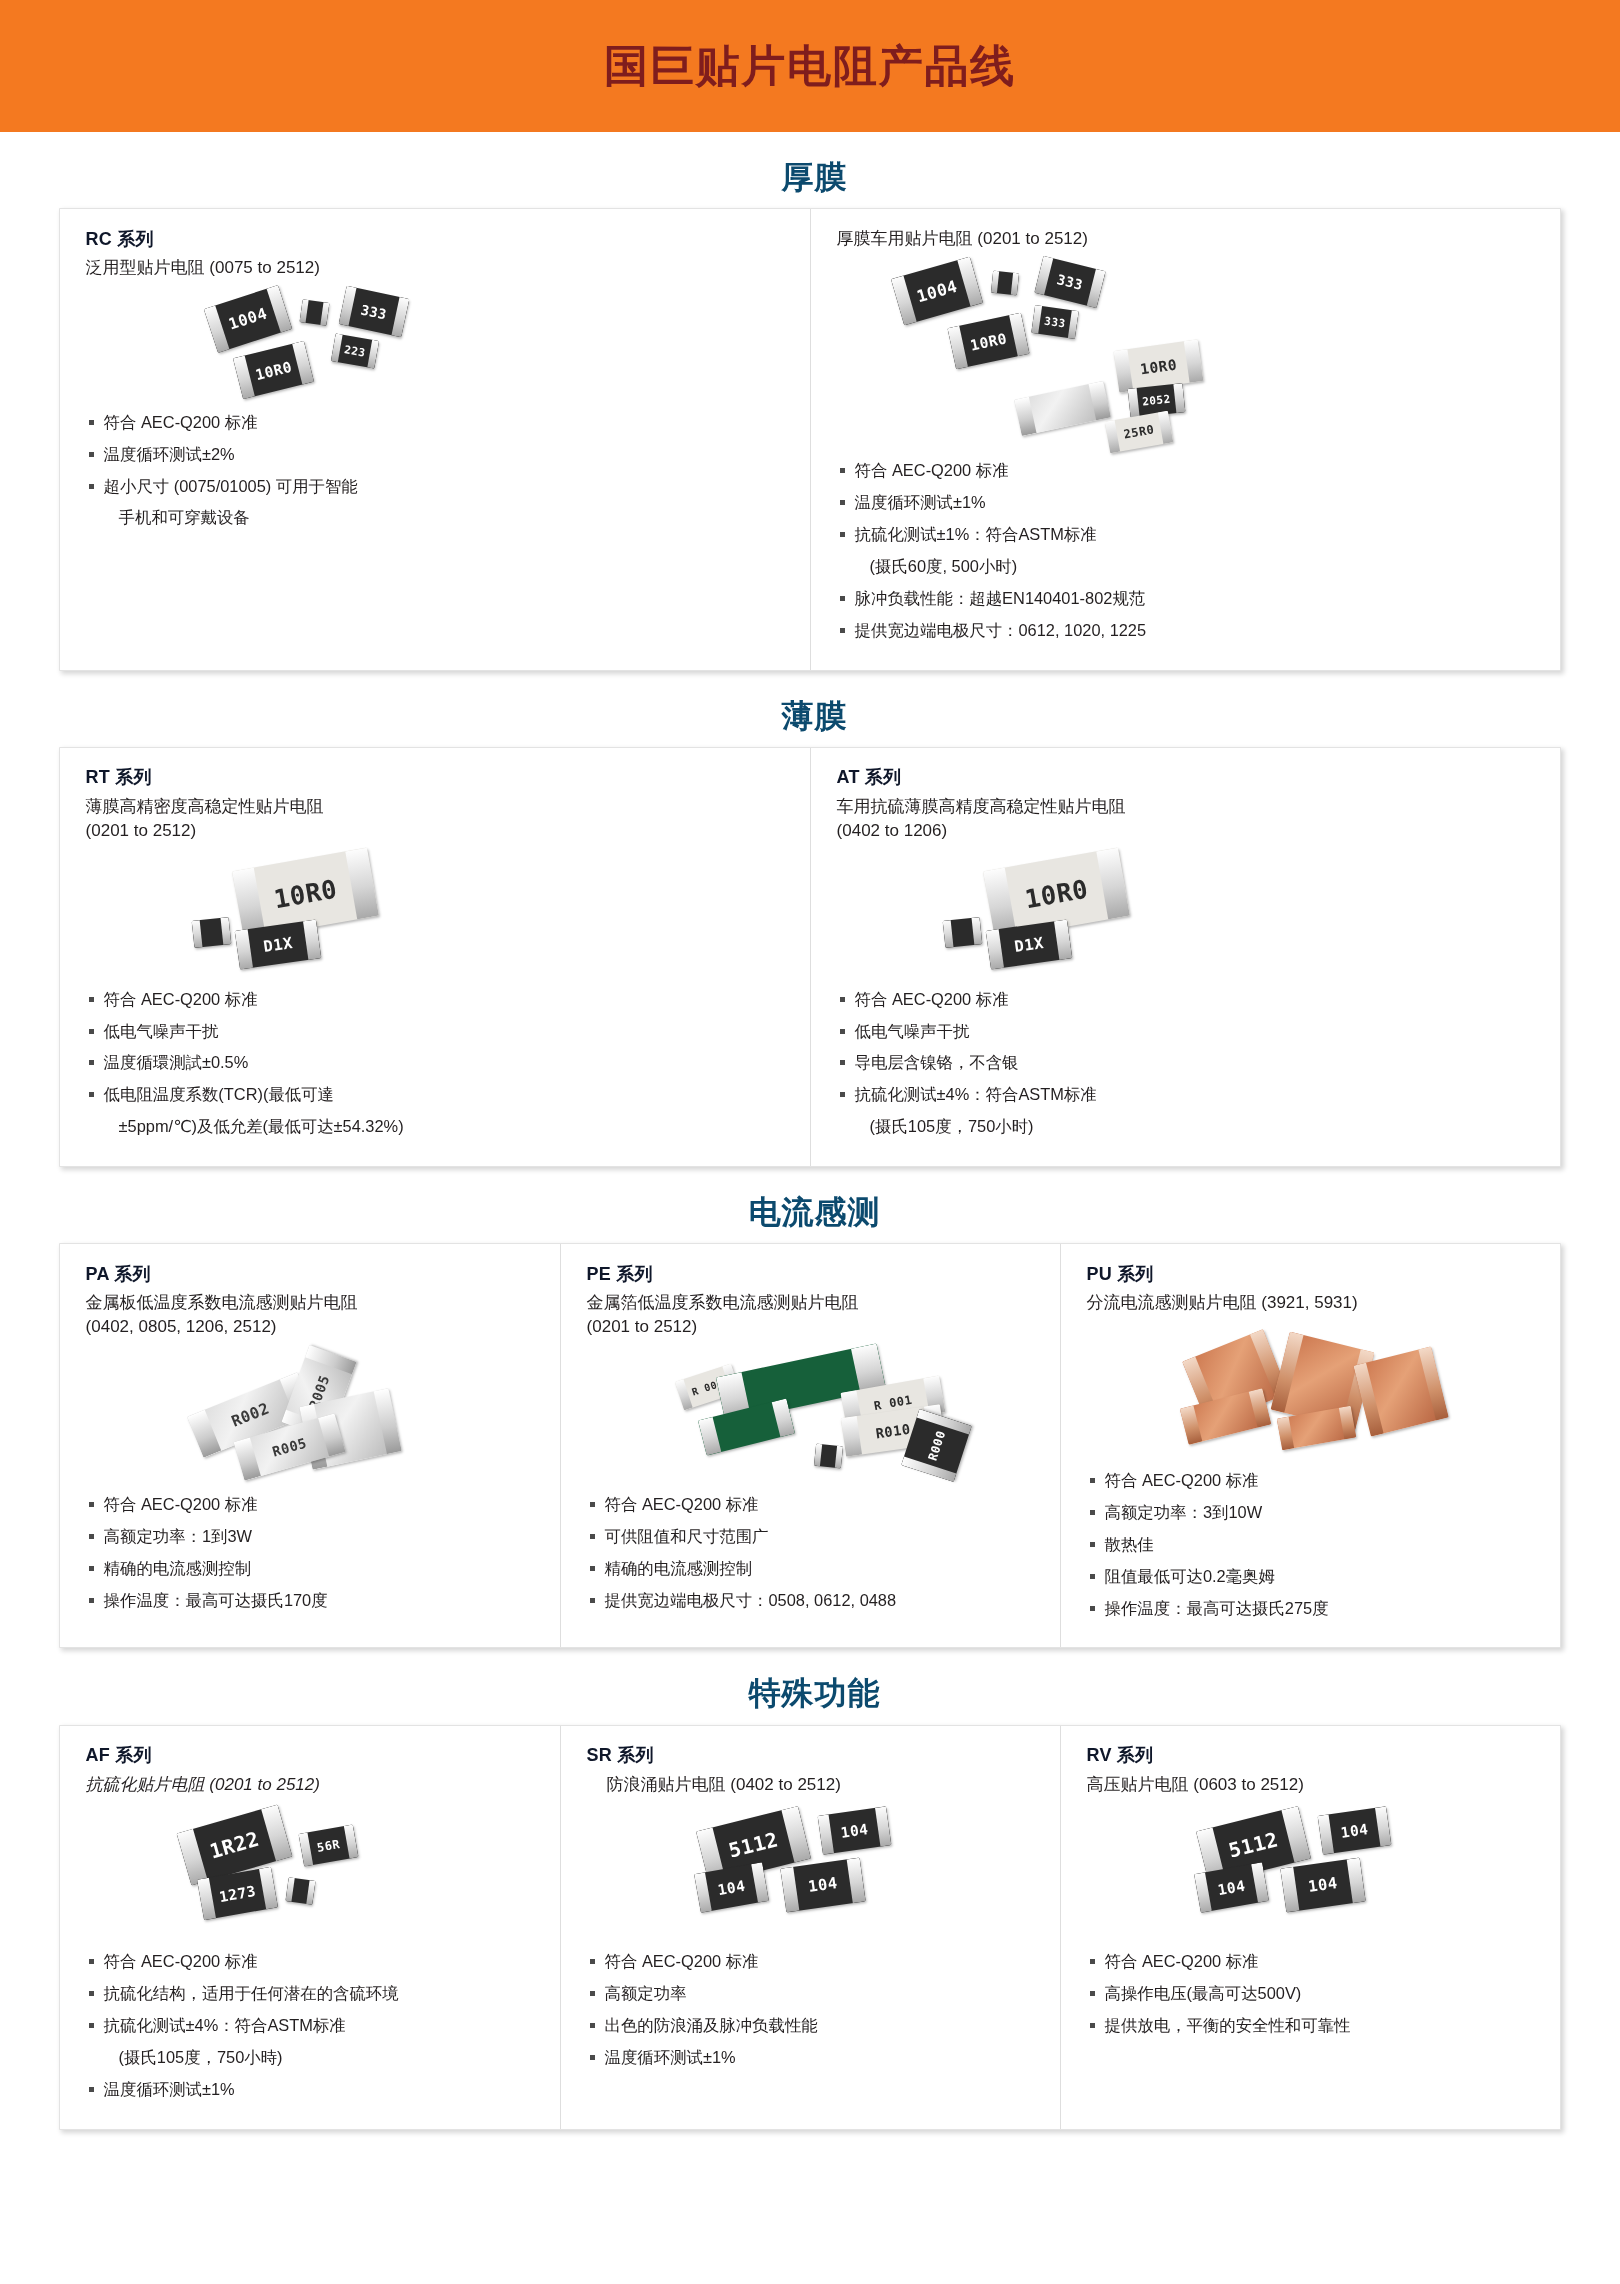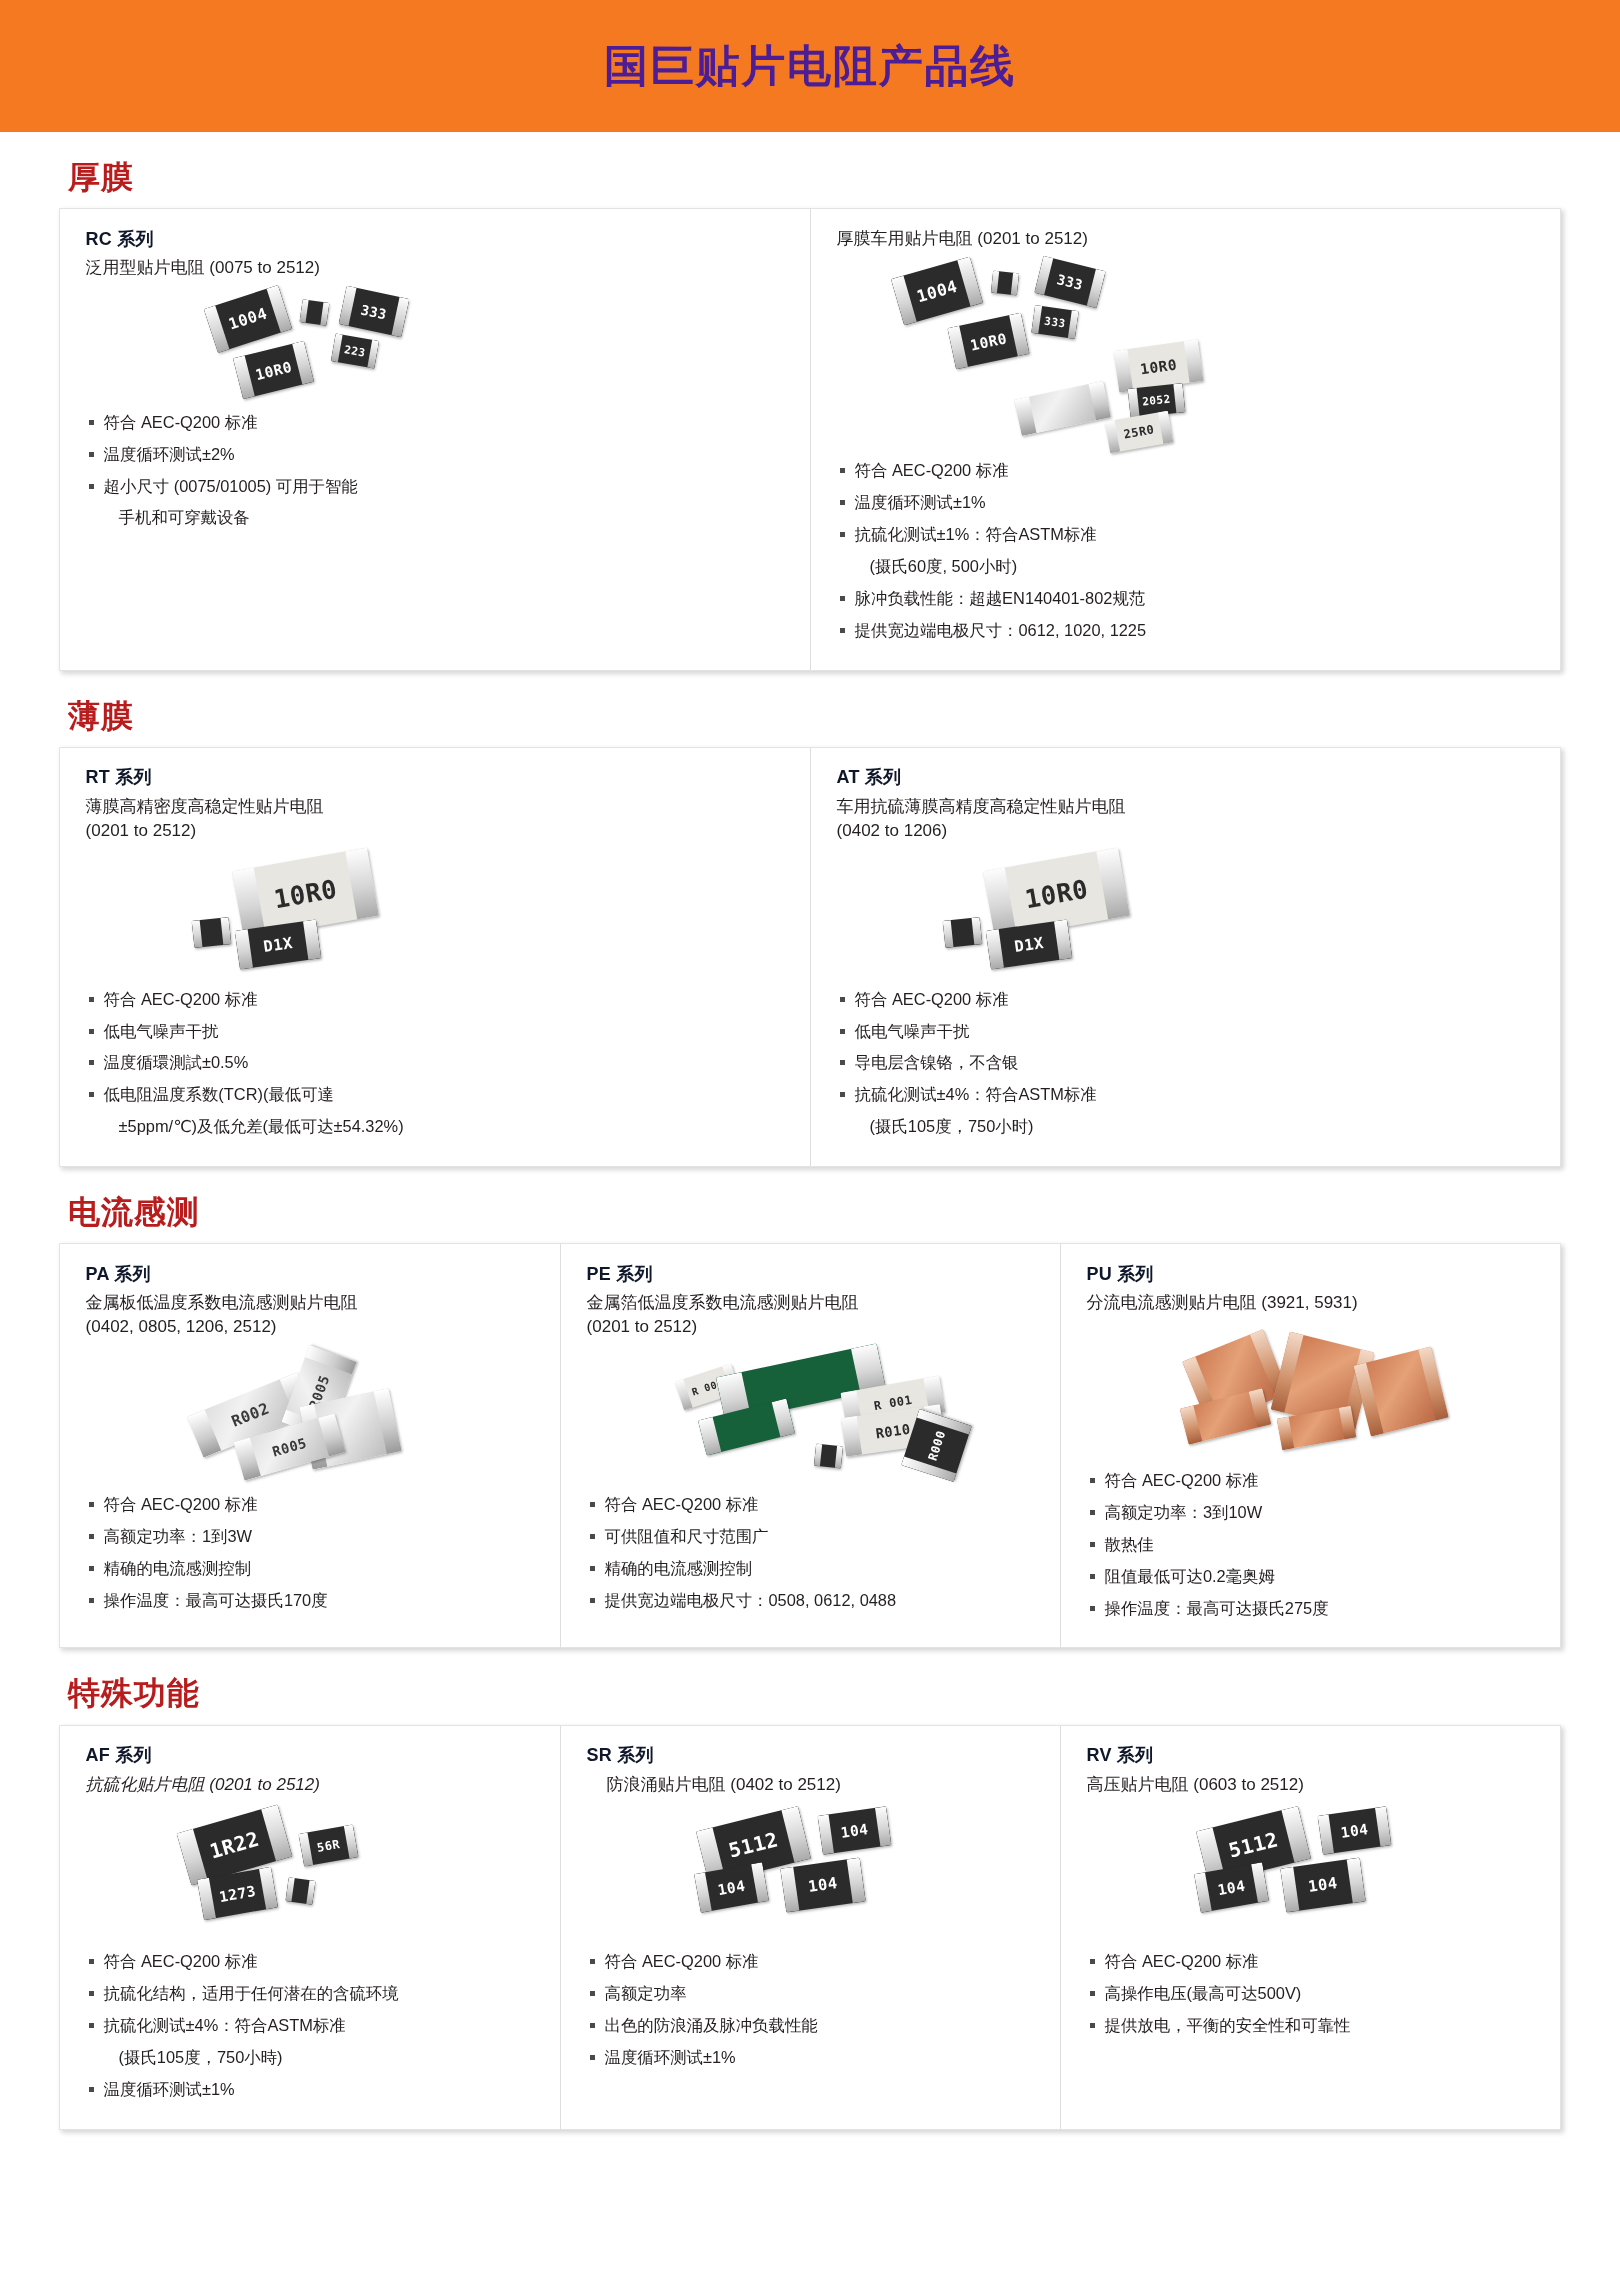--- a/index.html
+++ b/index.html
@@ -17,37 +17,38 @@
   
   .page-header {
     background: #f47920;
     height: 132px;
     display: flex;
     align-items: center;
     justify-content: center;
   }
   .page-header h1 {
     margin: 0;
-    color: #4c1d95;
+    color: #7f1d1d;
     font-size: 44px;
     font-weight: bold;
     letter-spacing: 1.8px;
   }
 
   .page-body {
     padding: 0 59px 32px 59px;
   }
 
   
   .section-title {
-    color: #b91c1c;
+    color: #0c4a6e;
     font-size: 32px;
     font-weight: bold;
     margin: 24px 0 8.2px 9px;
     letter-spacing: 0.9px;
+    text-align: center;
   }
 
   
   .card-grid {
     display: flex;
     background: #ffffff;
     border: 0.5px solid #e3e3e3;
     box-shadow: 2.3px 2.7px 5px rgba(0,0,0,0.16);
     border-radius: 0.9px;
     overflow: hidden;

